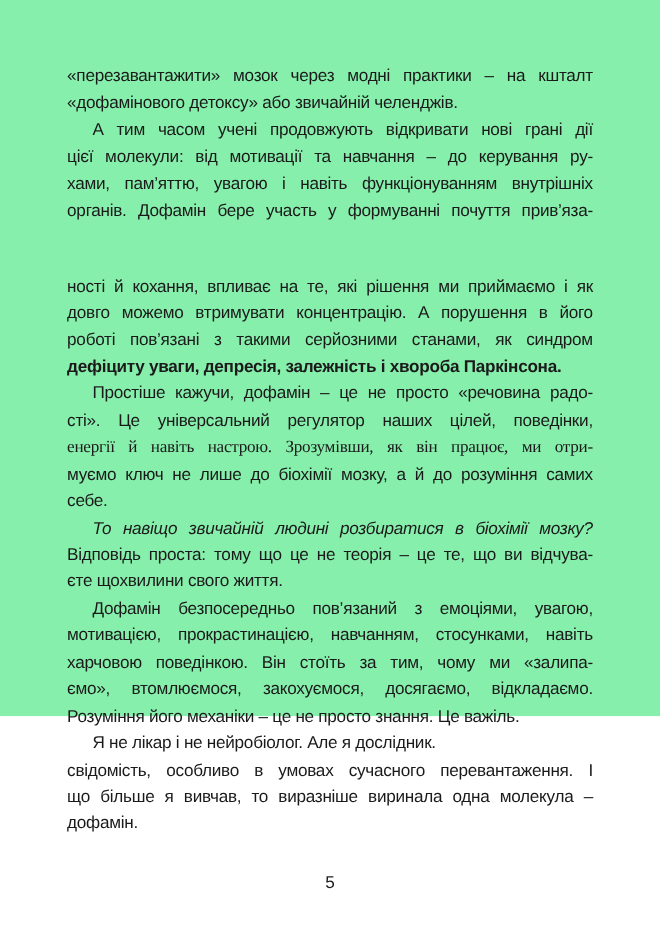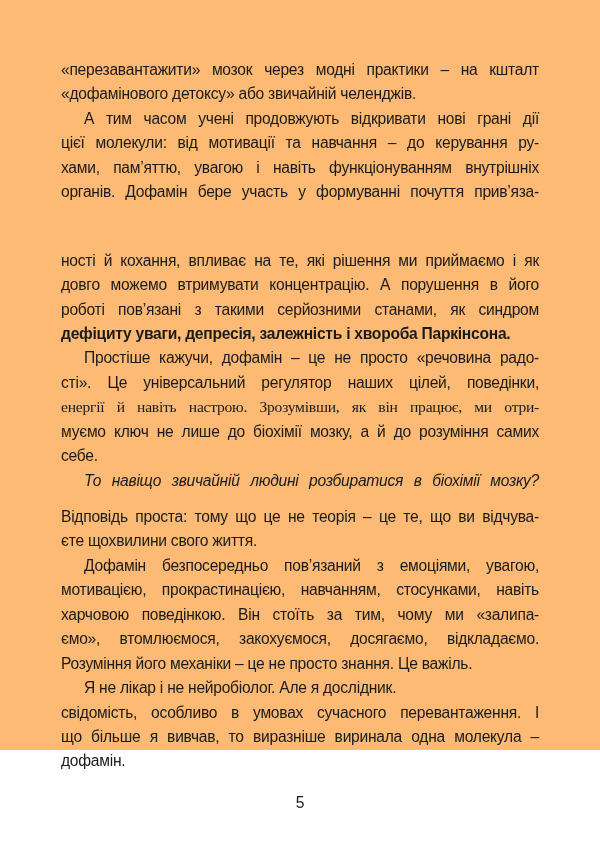--- a/index.html
+++ b/index.html
@@ -12,22 +12,22 @@
     height: 849px;
     position: relative;
     overflow: hidden;
     font-family: "Liberation Sans", "DejaVu Sans", sans-serif;
     color: #1a1a1a;
   }
   .page {
     position: absolute;
     left: 0; top: 0;
     width: 600px;
-    height: 750px;
-    background: #fdba74;
+    height: 651px;
+    background: #86efac;
   }
   .text-block {
     position: absolute;
     left: 61px;
     top: 58px;
     width: 478px;
   }
   .line {
     display: block;
     height: 24.45px;
@@ -80,21 +80,21 @@
     <div>
       <span class="line indent" style="white-space: normal;">Простіше кажучи, дофамін – це не просто «речовина радо-</span>
       <span class="line" style="white-space: normal;">сті». Це універсальний регулятор наших цілей, поведінки,</span>
       <span class="line" style="white-space: normal; font-family: Liberation Serif, serif;">енергії й навіть настрою. Зрозумівши, як він працює, ми отри-</span>
       <span class="line" style="white-space: normal;">муємо ключ не лише до біохімії мозку, а й до розуміння самих</span>
       <span class="line last" style="white-space: normal;">себе.</span>
     </div>
 
     <div>
       <span class="line indent" style="white-space: normal; font-style: italic;">То навіщо звичайній людині розбиратися в біохімії мозку?</span>
-      <span class="line" style="white-space: normal; margin-top: 12px;">Відповідь проста: тому що це не теорія – це те, що ви відчува-</span>
+      <span class="line" style="white-space: normal;">Відповідь проста: тому що це не теорія – це те, що ви відчува-</span>
       <span class="line last" style="white-space: normal;">єте щохвилини свого життя.</span>
     </div>
 
     <div>
       <span class="line indent" style="white-space: normal;">Дофамін безпосередньо пов’язаний з емоціями, увагою,</span>
       <span class="line" style="white-space: normal;">мотивацією, прокрастинацією, навчанням, стосунками, навіть</span>
       <span class="line" style="white-space: normal;">харчовою поведінкою. Він стоїть за тим, чому ми «залипа-</span>
       <span class="line" style="white-space: normal;">ємо», втомлюємося, закохуємося, досягаємо, відкладаємо.</span>
       <span class="line last" style="white-space: normal;">Розуміння його механіки – це не просто знання. Це важіль.</span>
     </div>

